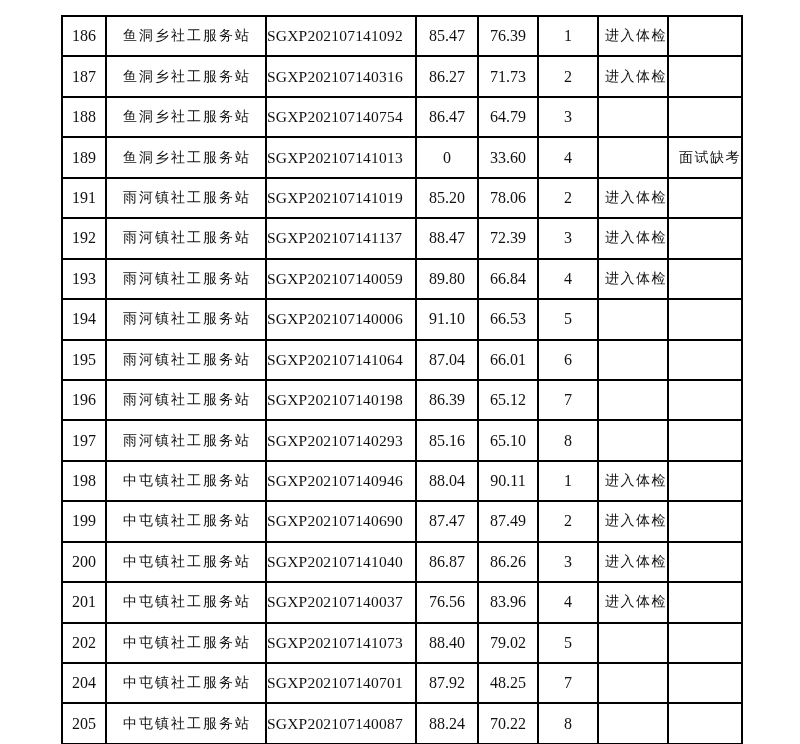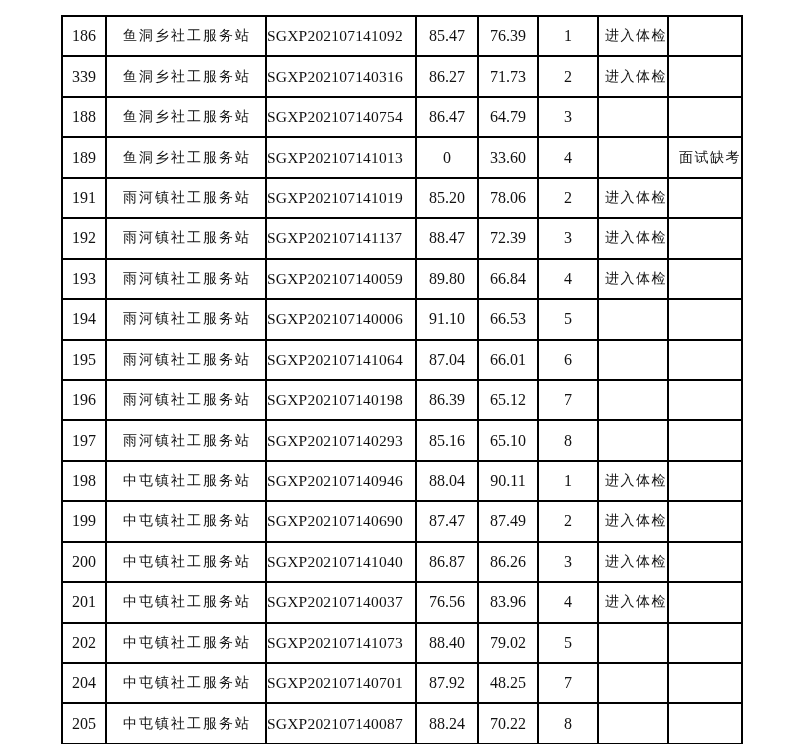--- a/index.html
+++ b/index.html
@@ -80,21 +80,21 @@
           <td class="col-seq">186</td>
           <td class="col-station">鱼洞乡社工服务站</td>
           <td class="col-code">SGXP202107141092</td>
           <td class="col-score1">85.47</td>
           <td class="col-score2">76.39</td>
           <td class="col-rank">1</td>
           <td class="col-status">进入体检</td>
           <td class="col-note"></td>
         </tr>
         <tr>
-          <td class="col-seq">339</td>
+          <td class="col-seq">187</td>
           <td class="col-station">鱼洞乡社工服务站</td>
           <td class="col-code">SGXP202107140316</td>
           <td class="col-score1">86.27</td>
           <td class="col-score2">71.73</td>
           <td class="col-rank">2</td>
           <td class="col-status">进入体检</td>
           <td class="col-note"></td>
         </tr>
         <tr>
           <td class="col-seq">188</td>

